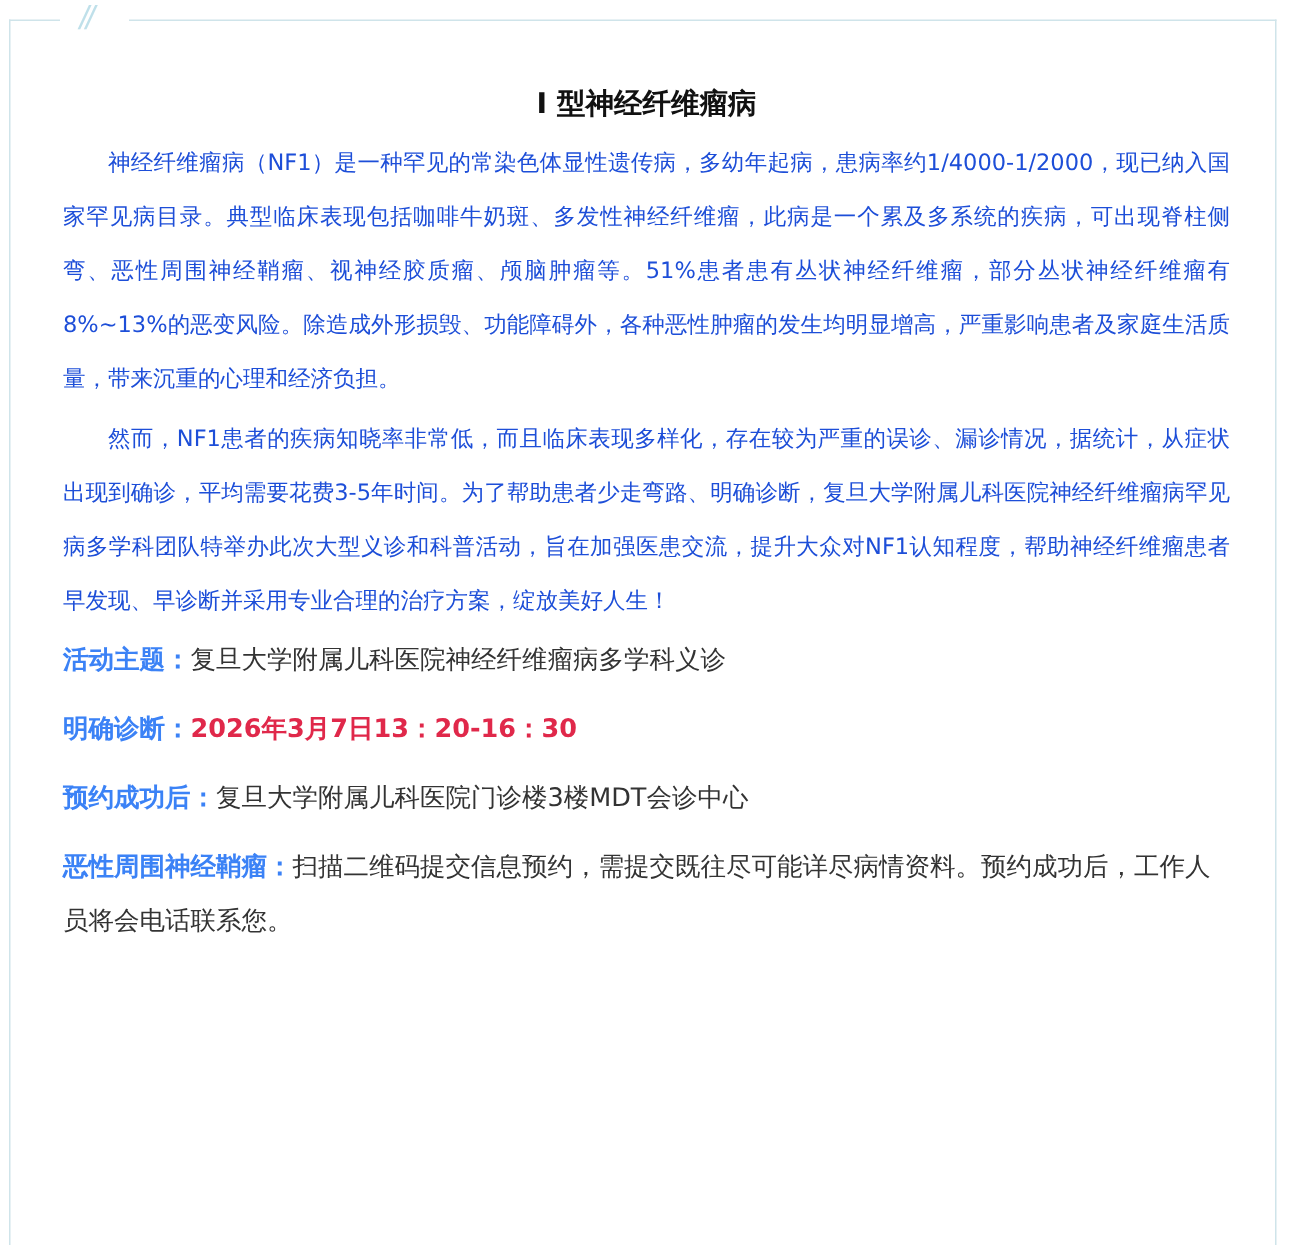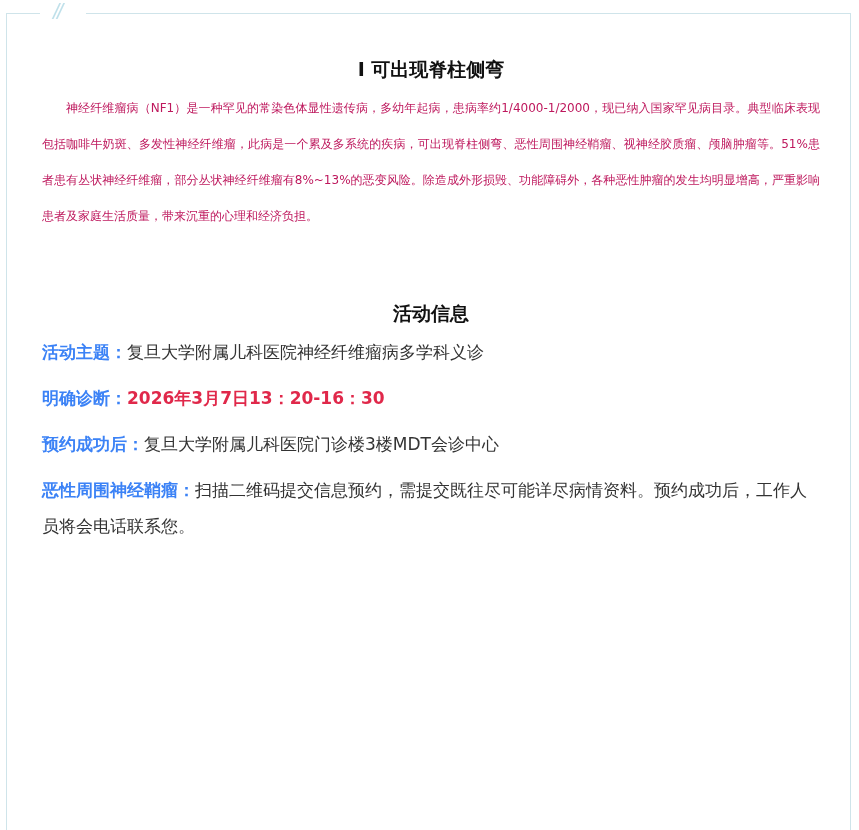--- a/index.html
+++ b/index.html
@@ -53,26 +53,26 @@
     }
     .title {
       text-align: center;
       font-weight: bold;
       font-size: 19px;
       color: #111111;
       line-height: 30px;
       margin: 0 0 6px 0;
     }
     .para {
-      font-size: 12px;
+      font-size: 15px;
       line-height: 36px;
       text-indent: 2em;
       margin: 0 0 4px 0;
       text-align: justify;
-      color: #be185d;
+      color: #1d4ed8;
     }
     .section-title {
       text-align: center;
       font-weight: bold;
       font-size: 19px;
       color: #111111;
       line-height: 30px;
       margin: 64px 0 6px 0;
     }
     .info-row {
@@ -91,25 +91,25 @@
     }
   </style>
 </head>
 <body>
 
 <div class="frame"></div>
 <div class="frame-gap"></div>
 <div class="slash-deco">//</div>
 
 <div class="content">
-  <h2 class="title">I 可出现脊柱侧弯</h2>
+  <h2 class="title">I 型神经纤维瘤病</h2>
 
   <p class="para">神经纤维瘤病（NF1）是一种罕见的常染色体显性遗传病，多幼年起病，患病率约1/4000-1/2000，现已纳入国家罕见病目录。典型临床表现包括咖啡牛奶斑、多发性神经纤维瘤，此病是一个累及多系统的疾病，可出现脊柱侧弯、恶性周围神经鞘瘤、视神经胶质瘤、颅脑肿瘤等。51%患者患有丛状神经纤维瘤，部分丛状神经纤维瘤有8%~13%的恶变风险。除造成外形损毁、功能障碍外，各种恶性肿瘤的发生均明显增高，严重影响患者及家庭生活质量，带来沉重的心理和经济负担。</p>
+  <p class="para">然而，NF1患者的疾病知晓率非常低，而且临床表现多样化，存在较为严重的误诊、漏诊情况，据统计，从症状出现到确诊，平均需要花费3-5年时间。为了帮助患者少走弯路、明确诊断，复旦大学附属儿科医院神经纤维瘤病罕见病多学科团队特举办此次大型义诊和科普活动，旨在加强医患交流，提升大众对NF1认知程度，帮助神经纤维瘤患者早发现、早诊断并采用专业合理的治疗方案，绽放美好人生！</p>
 
-  <h3 class="section-title">活动信息</h3>
 
   <div class="info-row">
     <span class="info-label">活动主题：</span><span class="info-value">复旦大学附属儿科医院神经纤维瘤病多学科义诊</span>
   </div>
 
   <div class="info-row">
     <span class="info-label">明确诊断：</span><span class="info-value highlight">2026年3月7日13：20-16：30</span>
   </div>
 
   <div class="info-row">

